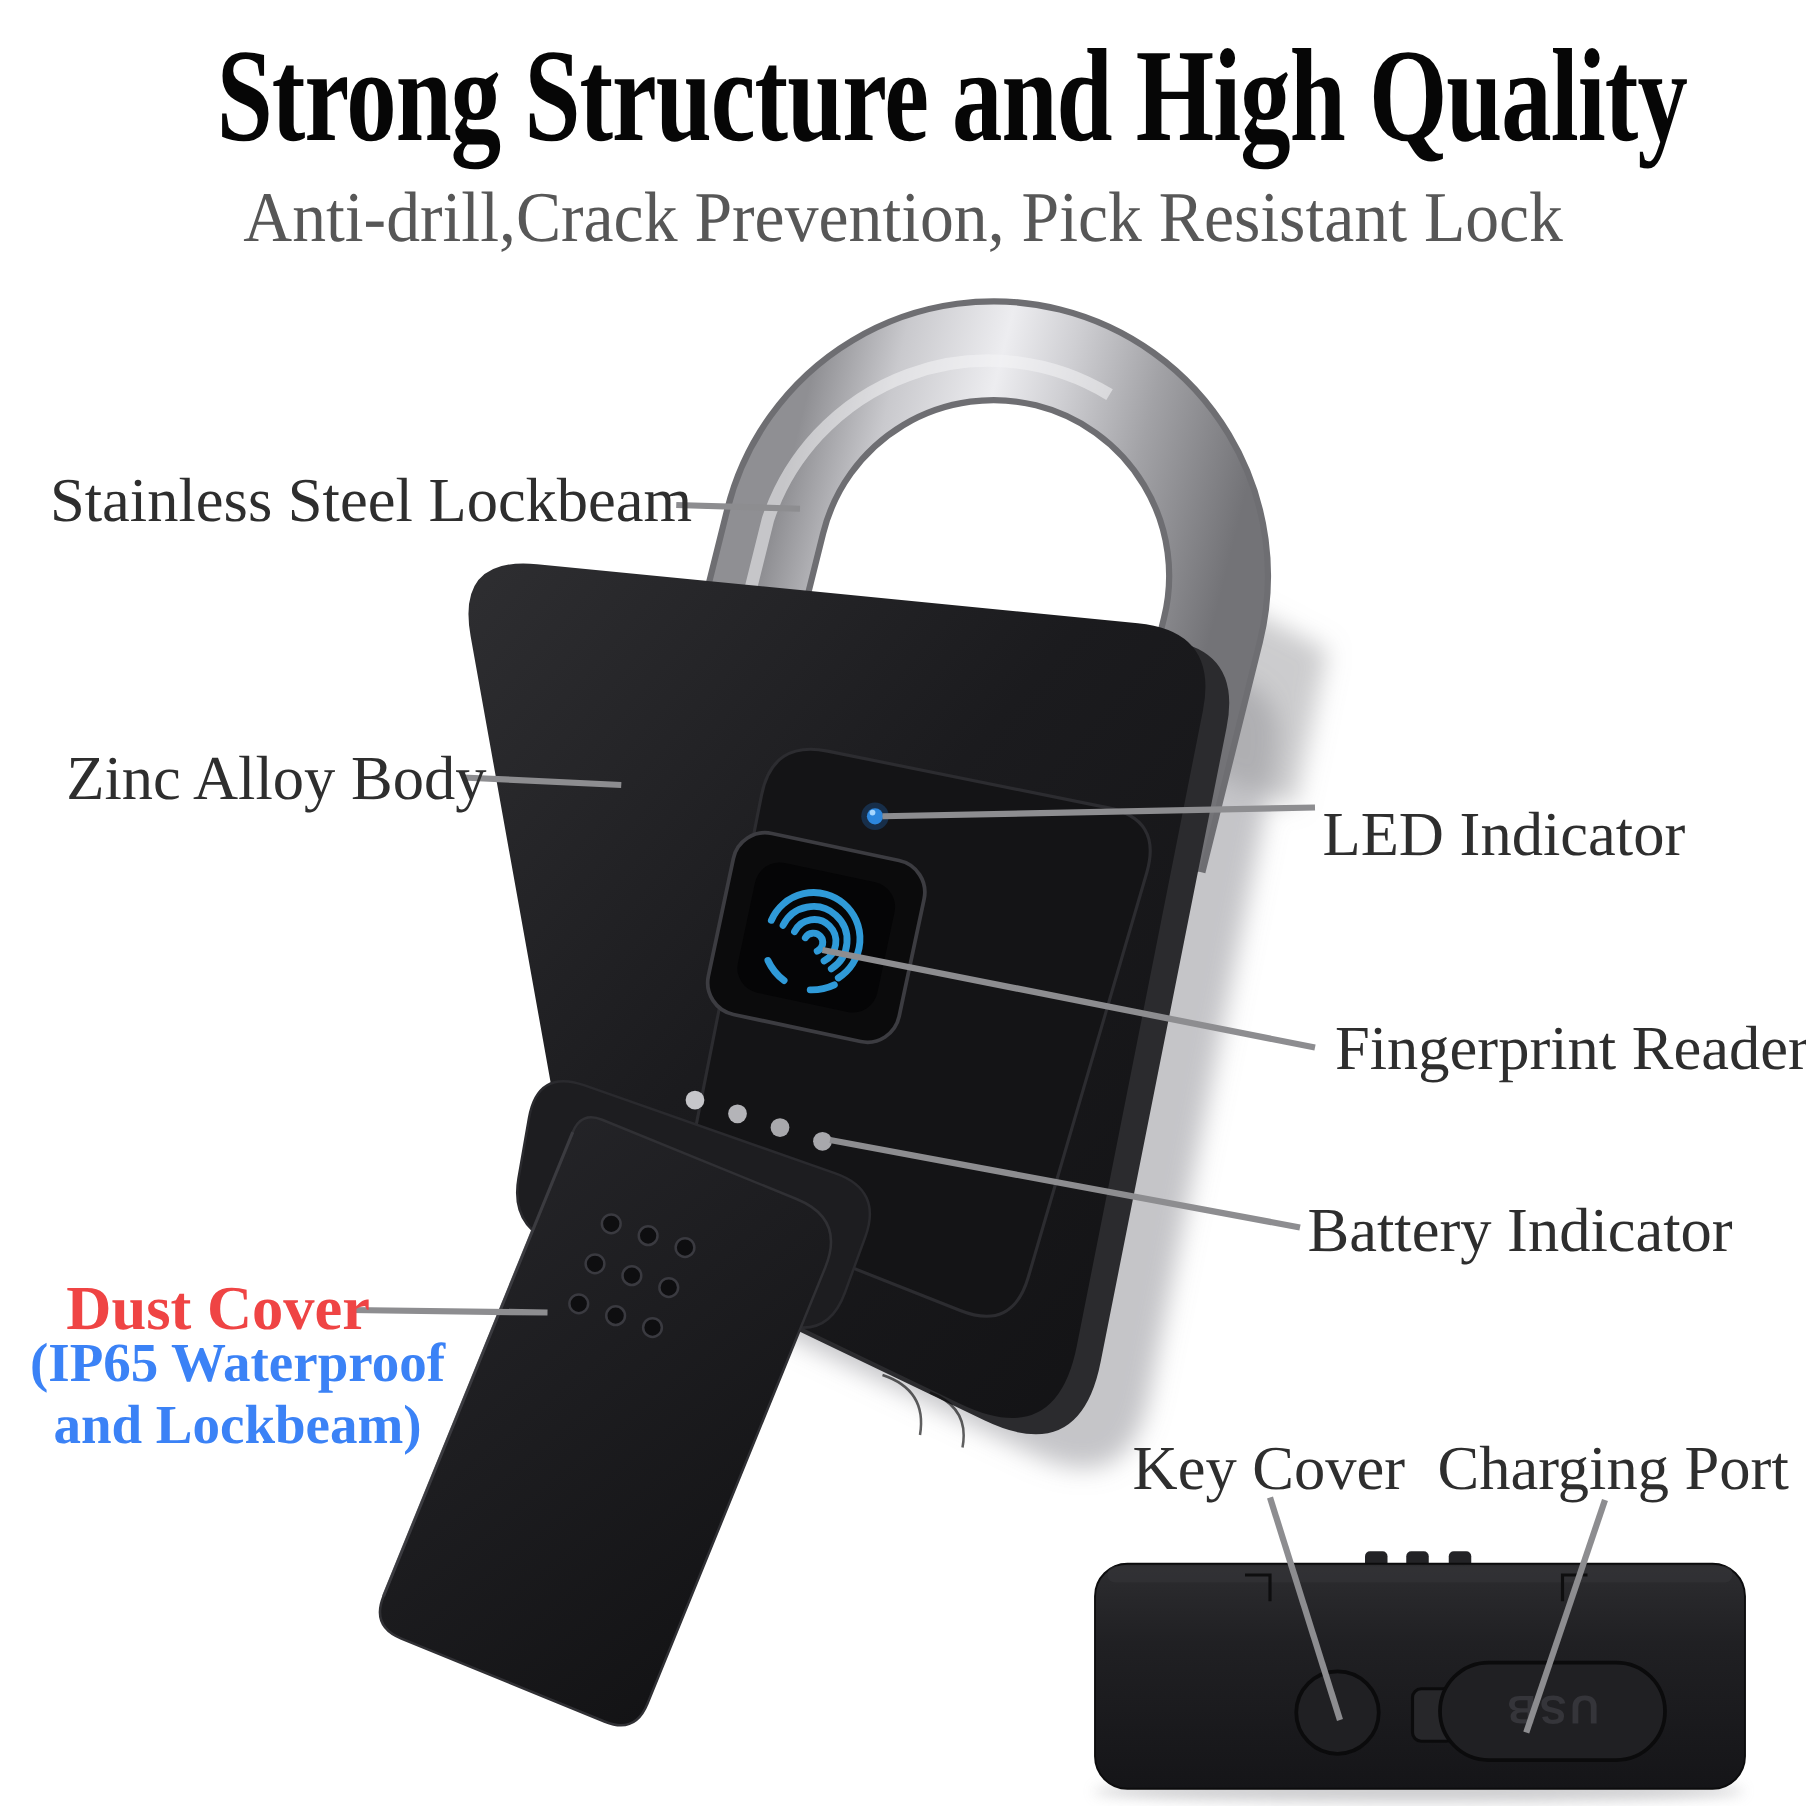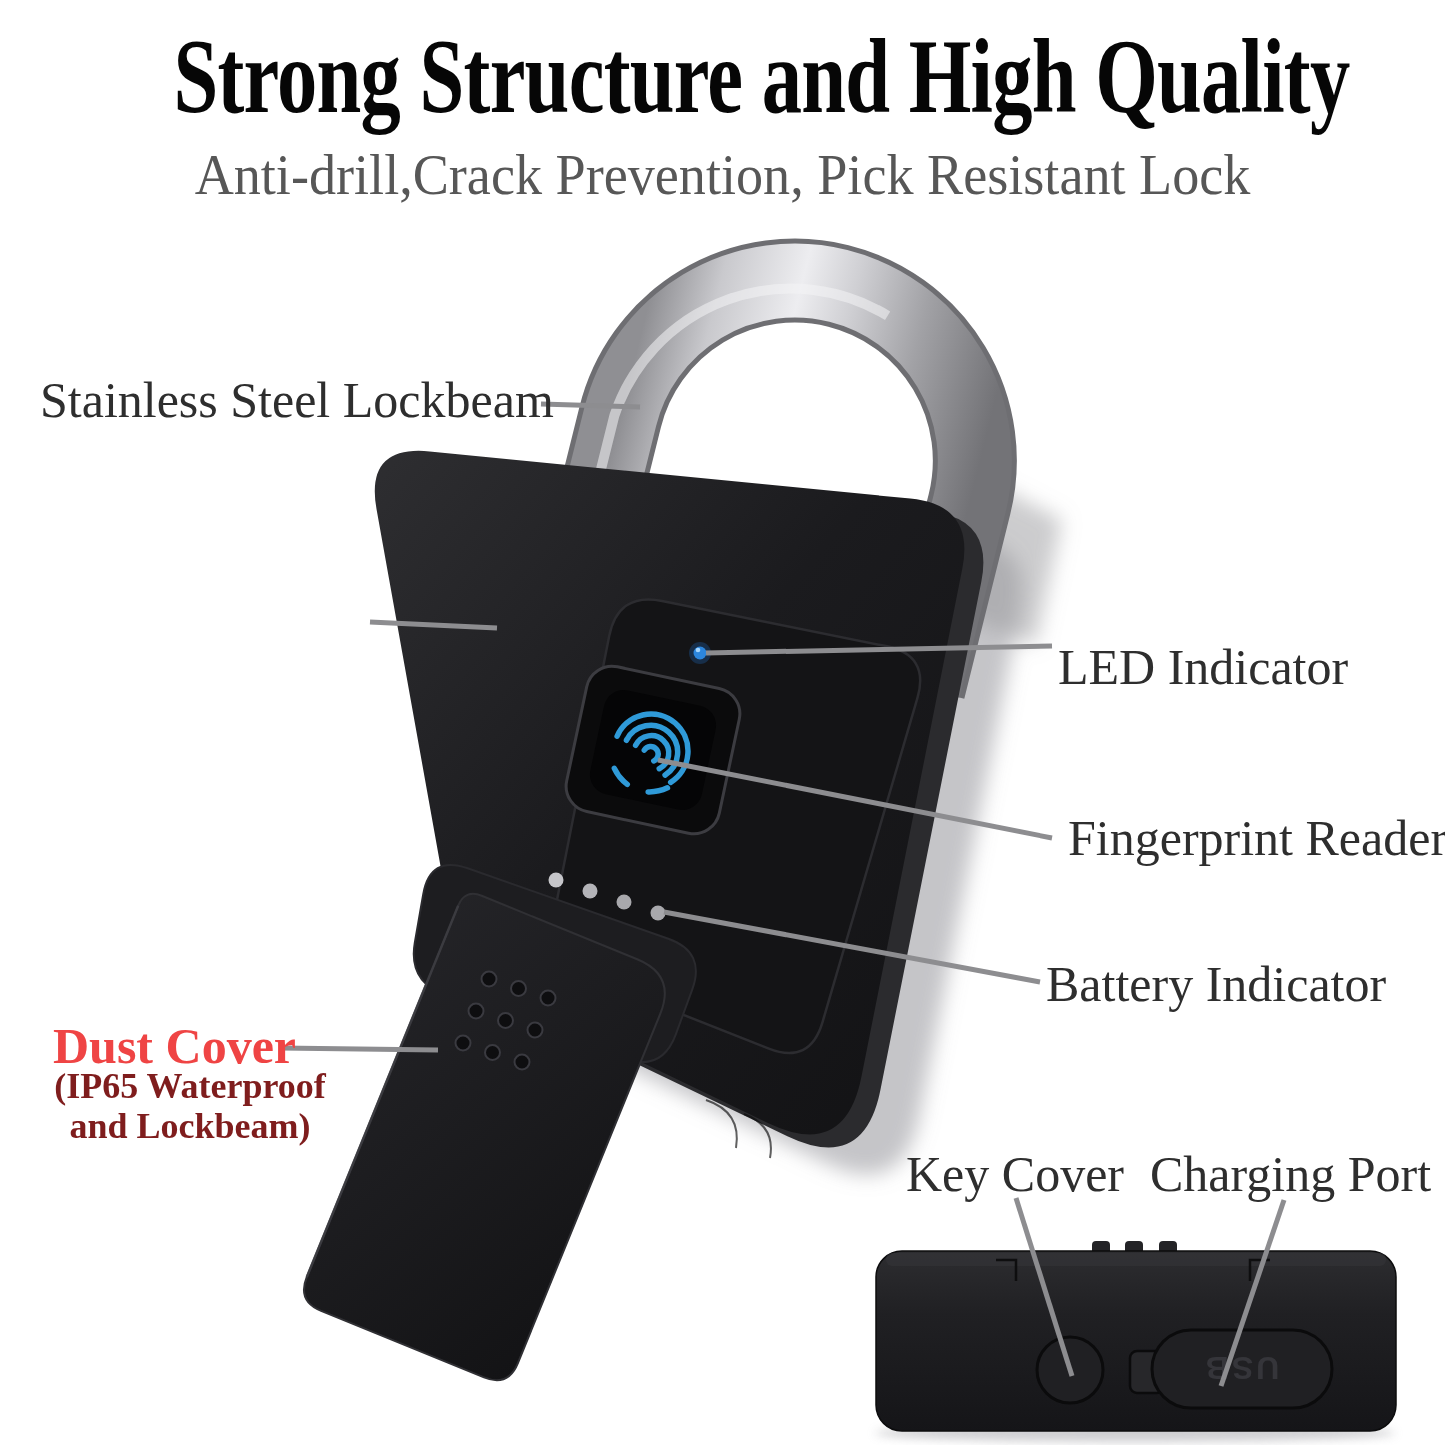--- a/index.html
+++ b/index.html
@@ -7,21 +7,21 @@
          font-family:"Liberation Serif", serif;}
   .title{position:absolute;left:0;right:0;top:16px;text-align:center;white-space:nowrap;
          font-weight:700;font-size:106px;color:#060606;letter-spacing:-1px;
          transform:scaleX(0.76);transform-origin:50% 50%;}
   .subtitle{position:absolute;left:0;right:0;top:142px;text-align:center;white-space:nowrap;
          font-weight:400;font-size:57px;color:#575757;
          transform:scaleX(0.95);transform-origin:50% 50%;}
   .lbl{position:absolute;white-space:nowrap;font-size:50px;line-height:1.05;color:#2e2e2e;}
   .lbl.bold{font-weight:700;color:#ef4444;}
   .note{position:absolute;left:15px;top:1066px;width:350px;text-align:center;
-        font-weight:700;font-size:36px;line-height:1.12;color:#7f1d1d;font-family:Liberation Serif, serif;}
+        font-weight:700;font-size:44px;line-height:1.12;color:#3b82f6;font-family:Liberation Serif, serif;}
   .art{position:absolute;left:0;top:0;}
 </style>
 </head>
 <body>
 
 <div class="stage">
 
   <svg class="art" width="1445" height="1445" viewBox="0 0 1445 1445">
     <defs>
       <linearGradient id="gSteel" x1="0" y1="0" x2="1" y2="0">
@@ -154,20 +154,21 @@
       <line x1="280" y1="1048" x2="438" y2="1050"></line>
       <line x1="1016" y1="1198" x2="1072" y2="1376"></line>
       <line x1="1284" y1="1200" x2="1221" y2="1386"></line>
     </g>
   </svg>
 
   <div class="title">Strong Structure and High Quality</div>
   <div class="subtitle">Anti-drill,Crack Prevention, Pick Resistant Lock</div>
 
   <div class="lbl" style="left:40px;top:374px;">Stainless Steel Lockbeam</div>
+  <div class="lbl" style="left:53px;top:596px;">Zinc Alloy Body</div>
   <div class="lbl" style="left:1058px;top:624px;margin-top:17px;">LED Indicator</div>
   <div class="lbl" style="left:1046px;top:958px;">Battery Indicator</div>
   <div class="lbl" style="left:1068px;top:812px;">Fingerprint Reader</div>
   <div class="lbl bold" style="left:53px;top:1020px;">Dust Cover</div>
   <div class="note">
     <div>(IP65 Waterproof</div>
     <div>and Lockbeam)</div>
   </div>
   <div class="lbl" style="left:906px;top:1148px;">Key Cover</div>
   <div class="lbl" style="left:1150px;top:1148px;font-family:Liberation Serif, serif;">Charging Port</div>

